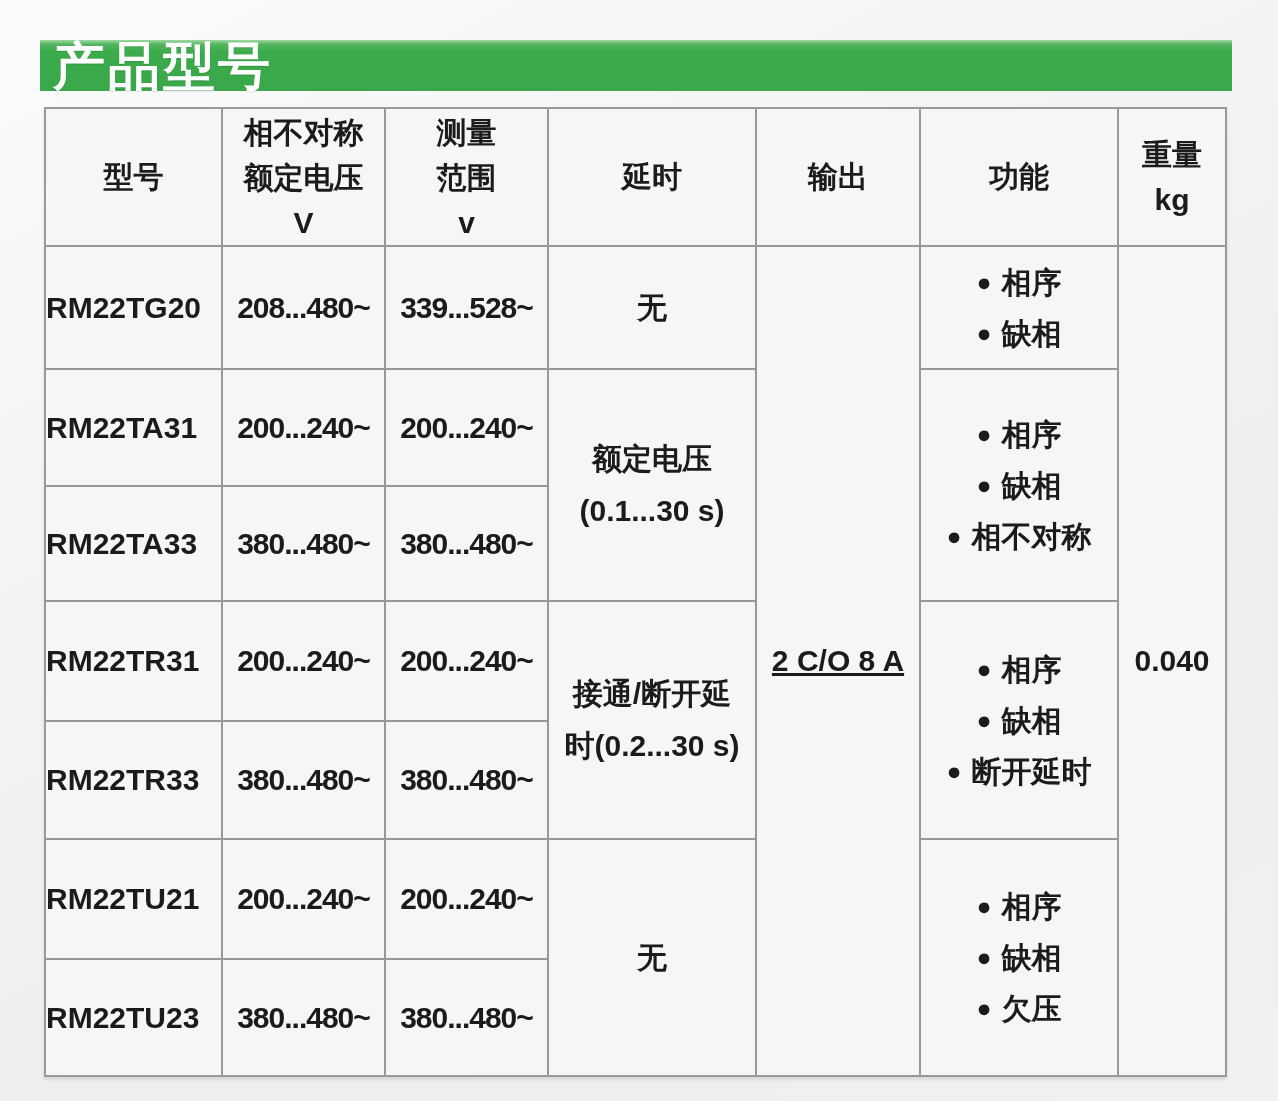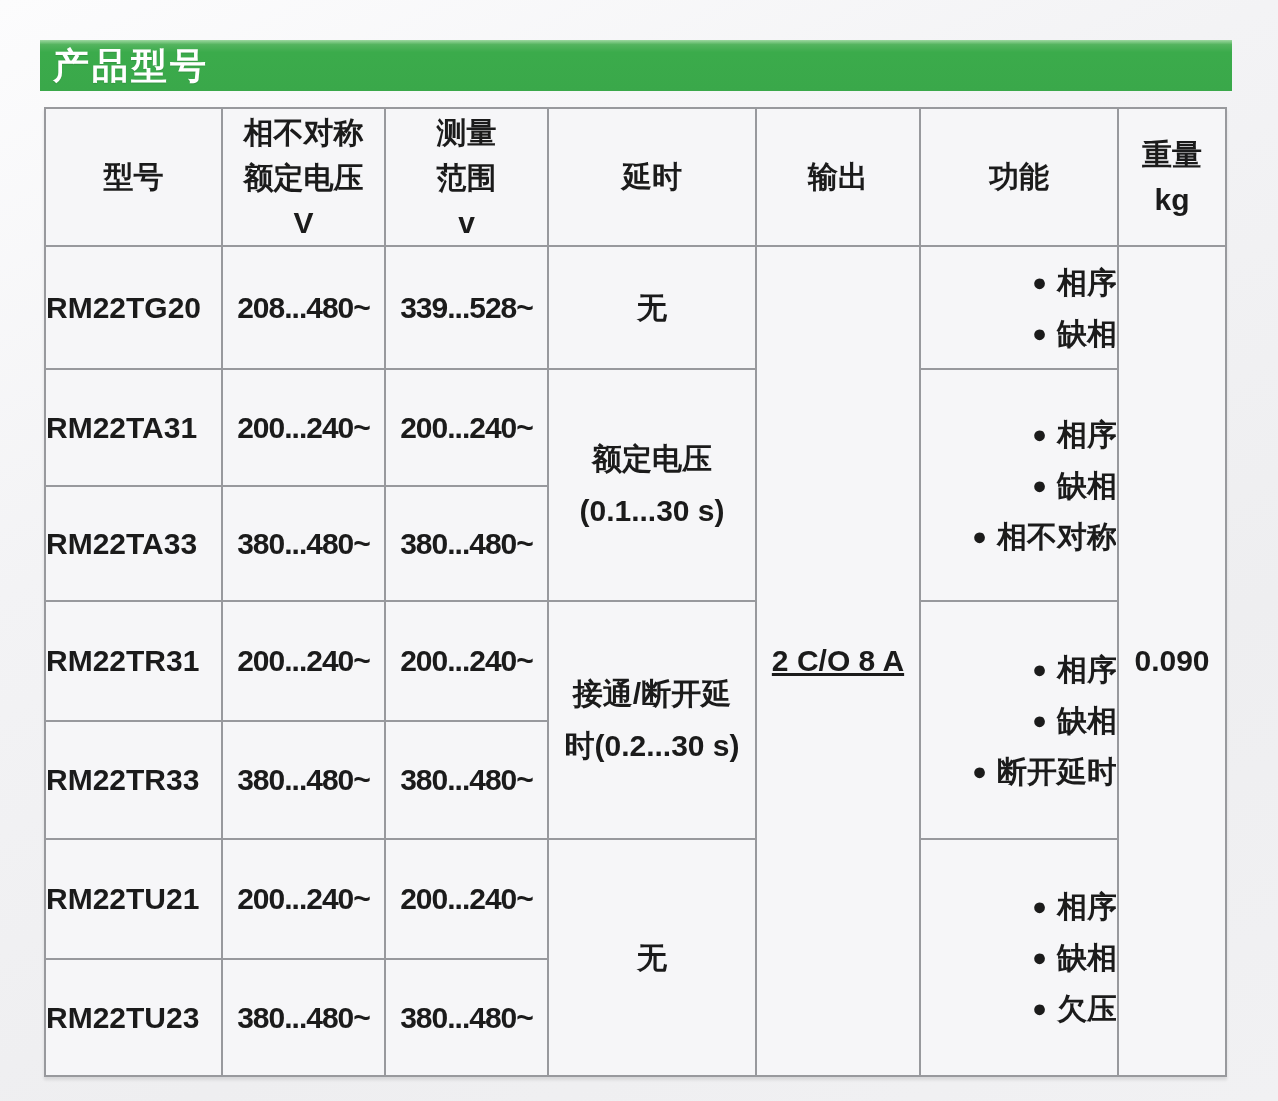--- a/index.html
+++ b/index.html
@@ -16,21 +16,21 @@
   .title-bar {
     position: absolute;
     left: 40px; top: 40px;
     width: 1192px; height: 51px;
     background: linear-gradient(180deg, #9ed8a1 0%, #54b45e 9%, #3bab4b 24%, #3aa84a 100%);
     display: flex;
     align-items: center;
   }
   .title-bar .title-text {
     color: #ffffff;
-    font-size: 36px;
+    font-size: 52px;
     letter-spacing: 3px;
     padding-left: 13px;
     line-height: 1;
     text-shadow: 0 1px 1px rgba(0,0,0,0.12);
   }
   table.spec {
     position: absolute;
     left: 44px; top: 107px;
     border-collapse: collapse;
     table-layout: fixed;
@@ -48,21 +48,21 @@
   }
   th.h-center { text-align: center; }
   th .hline { line-height: 45px; text-align: center; }
   th.h-func { text-align: center; padding-left: 14px; }
   td.c-model { text-align: left; padding-left: 11px; border-radius: 32px; }
   td.c-num   { text-align: center; padding-left: 7px; letter-spacing: -1px; }
   td.c-delay { text-align: center; }
   td.c-delay .dline { line-height: 52px; text-align: center; }
   td.c-output { text-align: center; text-decoration: underline; }
   td.c-weight { text-align: center; }
-  td.c-func { text-align: right; padding-left: 13px; border-radius: 31px; }
+  td.c-func { text-align: center; padding-left: 13px; }
   td.c-func .fitem { line-height: 50px; white-space: nowrap; }
   td.c-func .bullet {
     display: inline-block;
     font-size: 25px;
     margin-right: 10px;
     vertical-align: 2px;
   }
 </style>
 </head>
 <body>
@@ -111,21 +111,21 @@
       <td class="c-num">208...480~</td>
       <td class="c-num">339...528~</td>
       <td class="c-delay">
         <div class="dline">无</div>
       </td>
       <td class="c-output" rowspan="7">2 C/O 8 A</td>
       <td class="c-func">
         <div class="fitem"><span class="bullet">●</span><span>相序</span></div>
         <div class="fitem"><span class="bullet">●</span><span>缺相</span></div>
       </td>
-      <td class="c-weight" rowspan="7">0.090</td>
+      <td class="c-weight" rowspan="7">0.040</td>
     </tr>
 
     <tr style="height:117px">
       <td class="c-model">RM22TA31</td>
       <td class="c-num">200...240~</td>
       <td class="c-num">200...240~</td>
       <td class="c-delay" rowspan="2">
         <div class="dline">额定电压</div>
         <div class="dline">(0.1...30 s)</div>
       </td>

